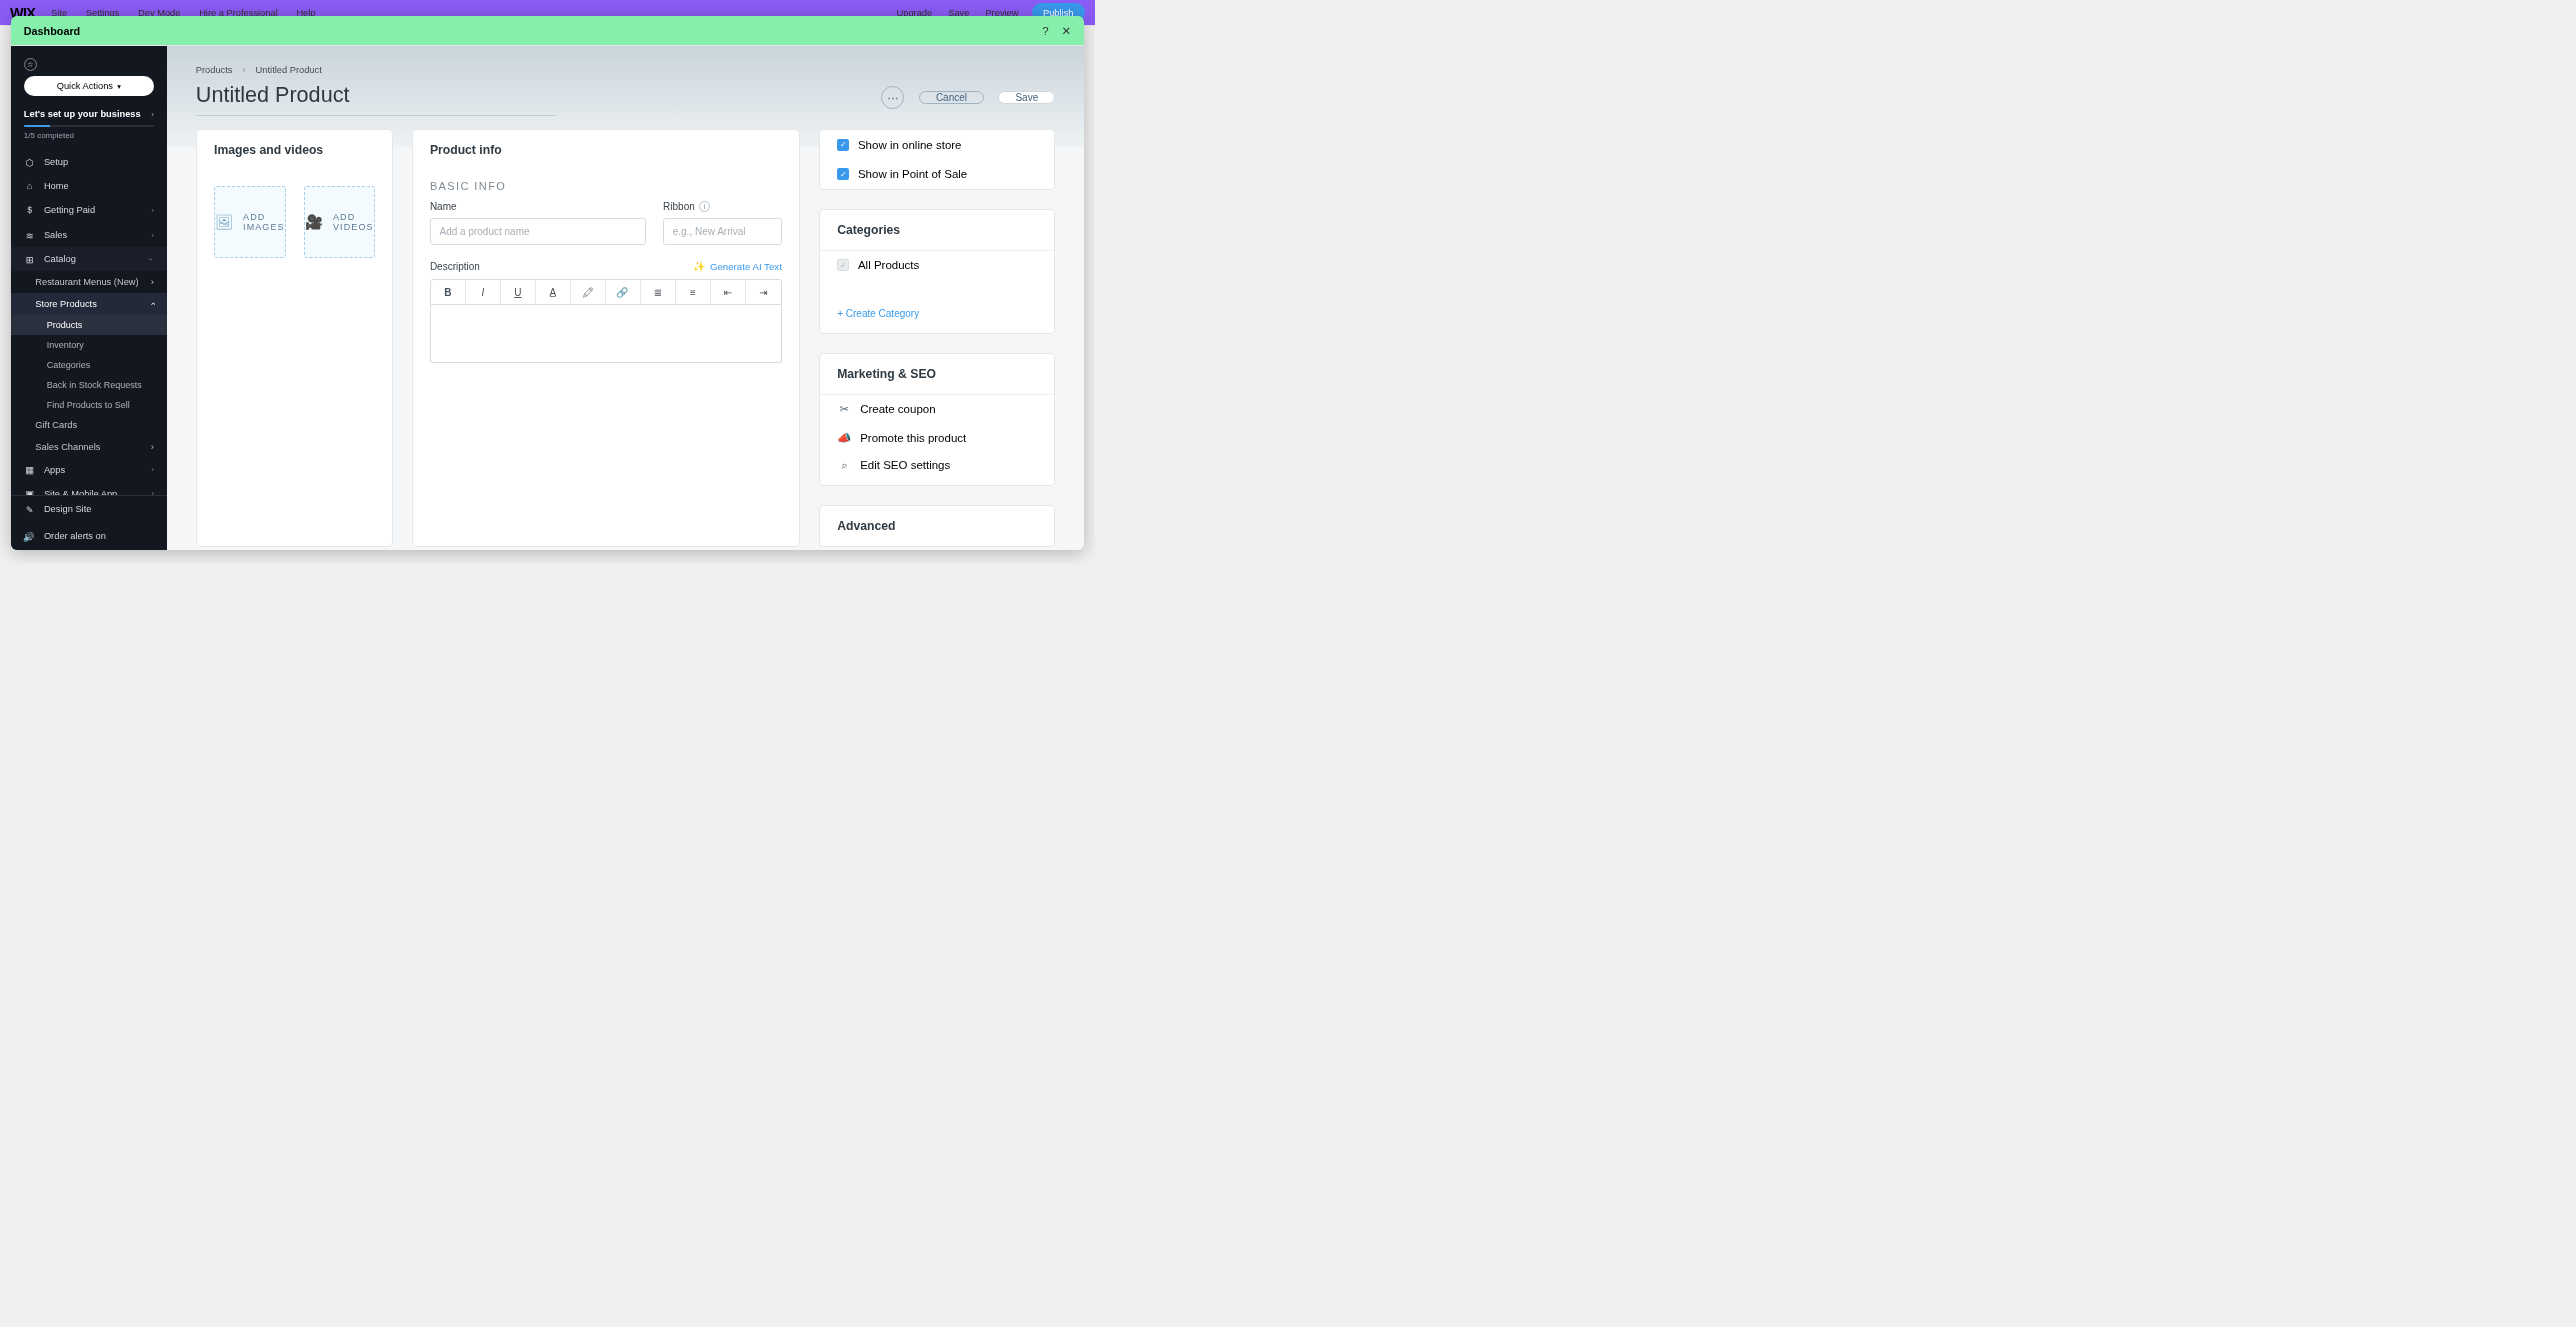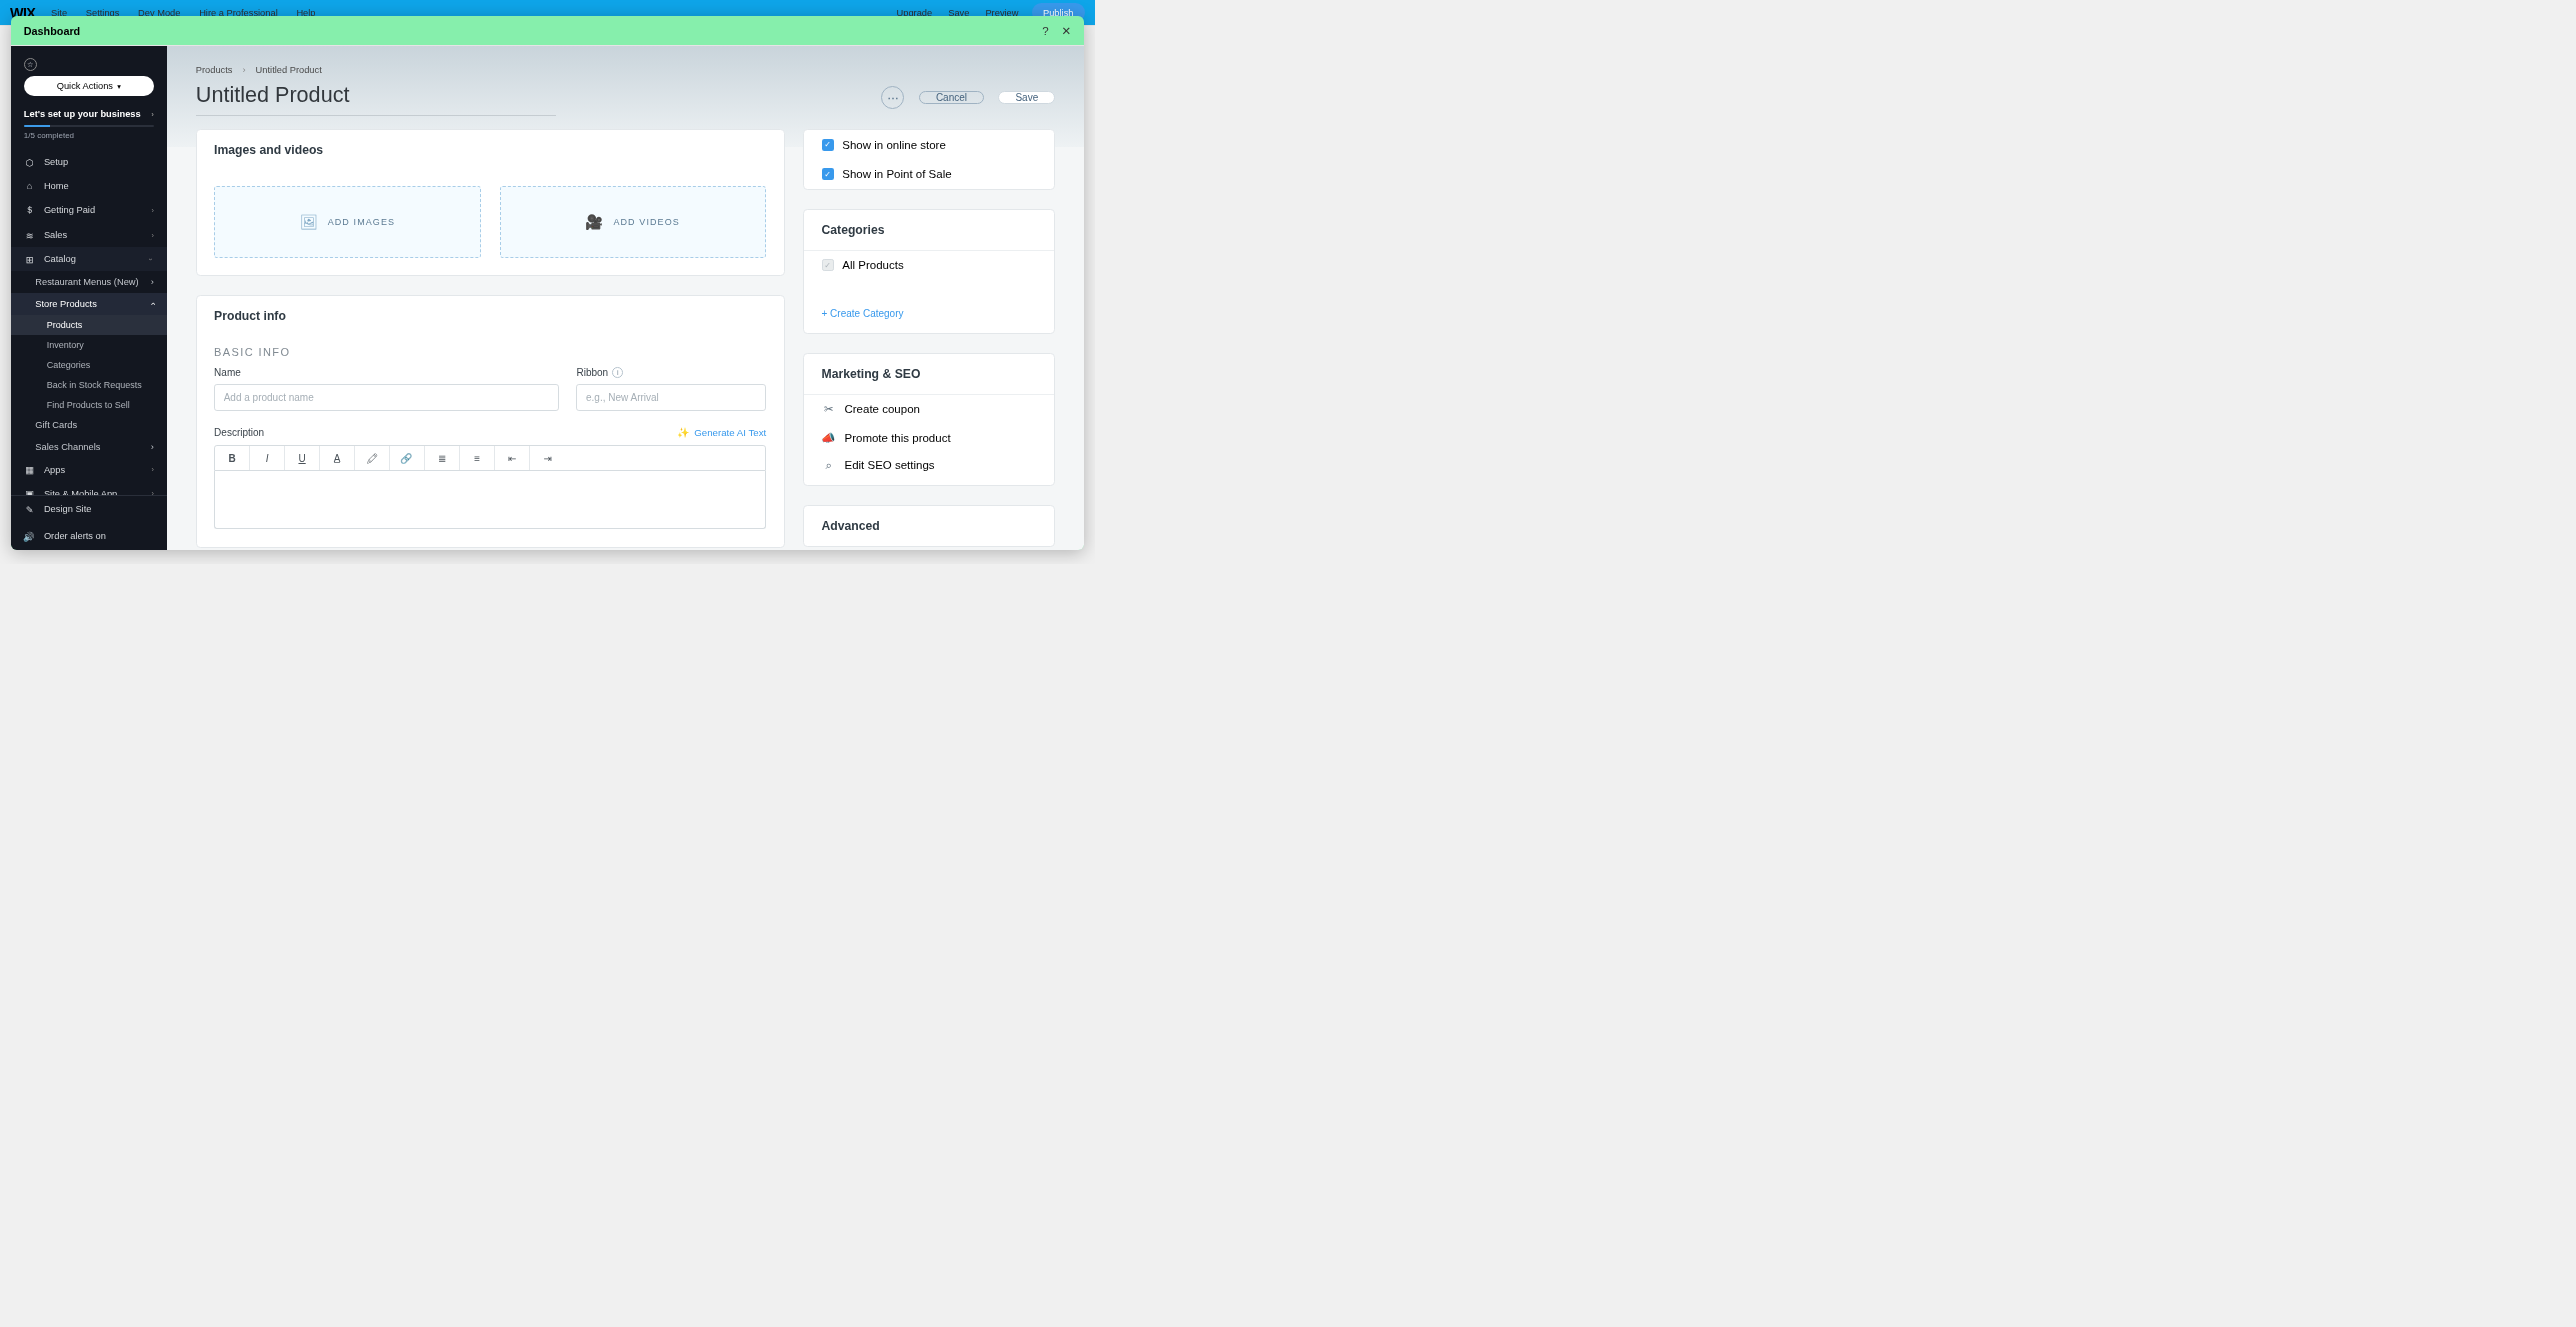--- a/index.html
+++ b/index.html
@@ -1,19 +1,19 @@
 <!DOCTYPE html>
 <html style="font-size:11.5px"><head>
 <meta charset="utf-8">
 <style>
 * { margin: 0; padding: 0; box-sizing: border-box; font-family: -apple-system, BlinkMacSystemFont, "Segoe UI", Helvetica, Arial, sans-serif; }
 body { background: #f0f0f0; width: 1095px; height: 564px; overflow: hidden; position: relative; }
 
 
-.topbar { height: 26px; background: #0ea5e9; display: flex; align-items: center; padding: 0 10px; font-size: 9.3px; color: #2f2f2f; border-bottom: 0.7px solid #e5e5e5; }
+.topbar { height: 26px; background: #8b5cf6; display: flex; align-items: center; padding: 0 10px; font-size: 9.3px; color: #2f2f2f; border-bottom: 0.7px solid #e5e5e5; }
 .topbar .logo { font-weight: 900; font-size: 14.4px; letter-spacing: -0.7px; margin-right: 16px; color: #000; }
 .topbar .menu-item { margin-right: 18.7px; cursor: pointer; }
 .topbar .spacer { flex: 1; }
 .topbar .right-item { margin-left: 16px; cursor: pointer; }
 .topbar .publish-btn { background: #3899ec; color: #fff; padding: 4.3px 11.5px; border-radius: 13px; margin-left: 13px; cursor: pointer; }
 
 
 .dashboard-modal { position: absolute; top: 16px; left: 10.8px; right: 10.8px; bottom: 14.4px; background: #86efac; border-radius: 5.8px; box-shadow: 0 2.9px 17.3px rgba(0,0,0,0.25); display: flex; flex-direction: column; overflow: hidden; }
 .dash-header { height: 30px; display: flex; align-items: center; padding: 0 13px; border-bottom: 0.7px solid #e5e5e5; }
 .dash-header .title { font-size: 10.8px; font-weight: 600; flex: 1; }
@@ -56,21 +56,21 @@
 .breadcrumb .crumb { cursor:pointer;}
 .breadcrumb .sep { color:#888;}
 .title-row { padding: 4.3px 29px 13px; display:flex; align-items:center; gap:14.4px;}
 .title-row .title-input { font-size:21.6px; font-weight:500; color:#32373c; border:none; border-bottom:0.7px solid #c5ccd1; background:transparent; padding:2.9px 0 7.2px; width:360px; outline:none;}
 .title-row .spacer { flex:1;}
 .title-row .circle-btn { width:23px; height:23px; border:0.7px solid #9fb2c2; border-radius:50%; display:flex; align-items:center; justify-content:center; cursor:pointer; color:#44627d;}
 .title-row .pill-btn { padding:0 16px; border:0.7px solid #9fb2c2; border-radius:14.4px; cursor:pointer; color:#44627d; font-size:10px; background:transparent;}
 .title-row .pill-btn.primary { background:#fff; border-color:#cfd8df;}
 
 .cols { display:flex; gap:18.7px; padding: 0 29px;}
-.col-main { flex:1; display:flex; flex-direction:column; gap:18.7px;}
+.col-main { flex:1; display:flex; gap:18.7px;}
 .col-side { width:252px; display:flex; flex-direction:column; gap:18.7px;}
 
 .card { background:#fff; border:0.7px solid #e3e7ea; border-radius:4.3px; }
 .card-h { padding:13px 17.3px; font-size:12.2px; font-weight:600; color:#2f3a43;}
 .card-h.bordered { border-bottom:0.7px solid #eceff1;}
 
 .media-row { display:flex; gap:18.7px; padding:16px 17.3px 17.3px;}
 .media-tile { flex:1; height:72px; border:0.7px dashed #a8cde8; background:#f4fbff; border-radius:2.9px; display:flex; align-items:center; justify-content:center; gap:8.6px; cursor:pointer; color:#5b7a92; font-size:9px; letter-spacing:1.1px;}
 .media-tile .mt-icon { font-size:14.4px; color:#7fa8c5;}
 

